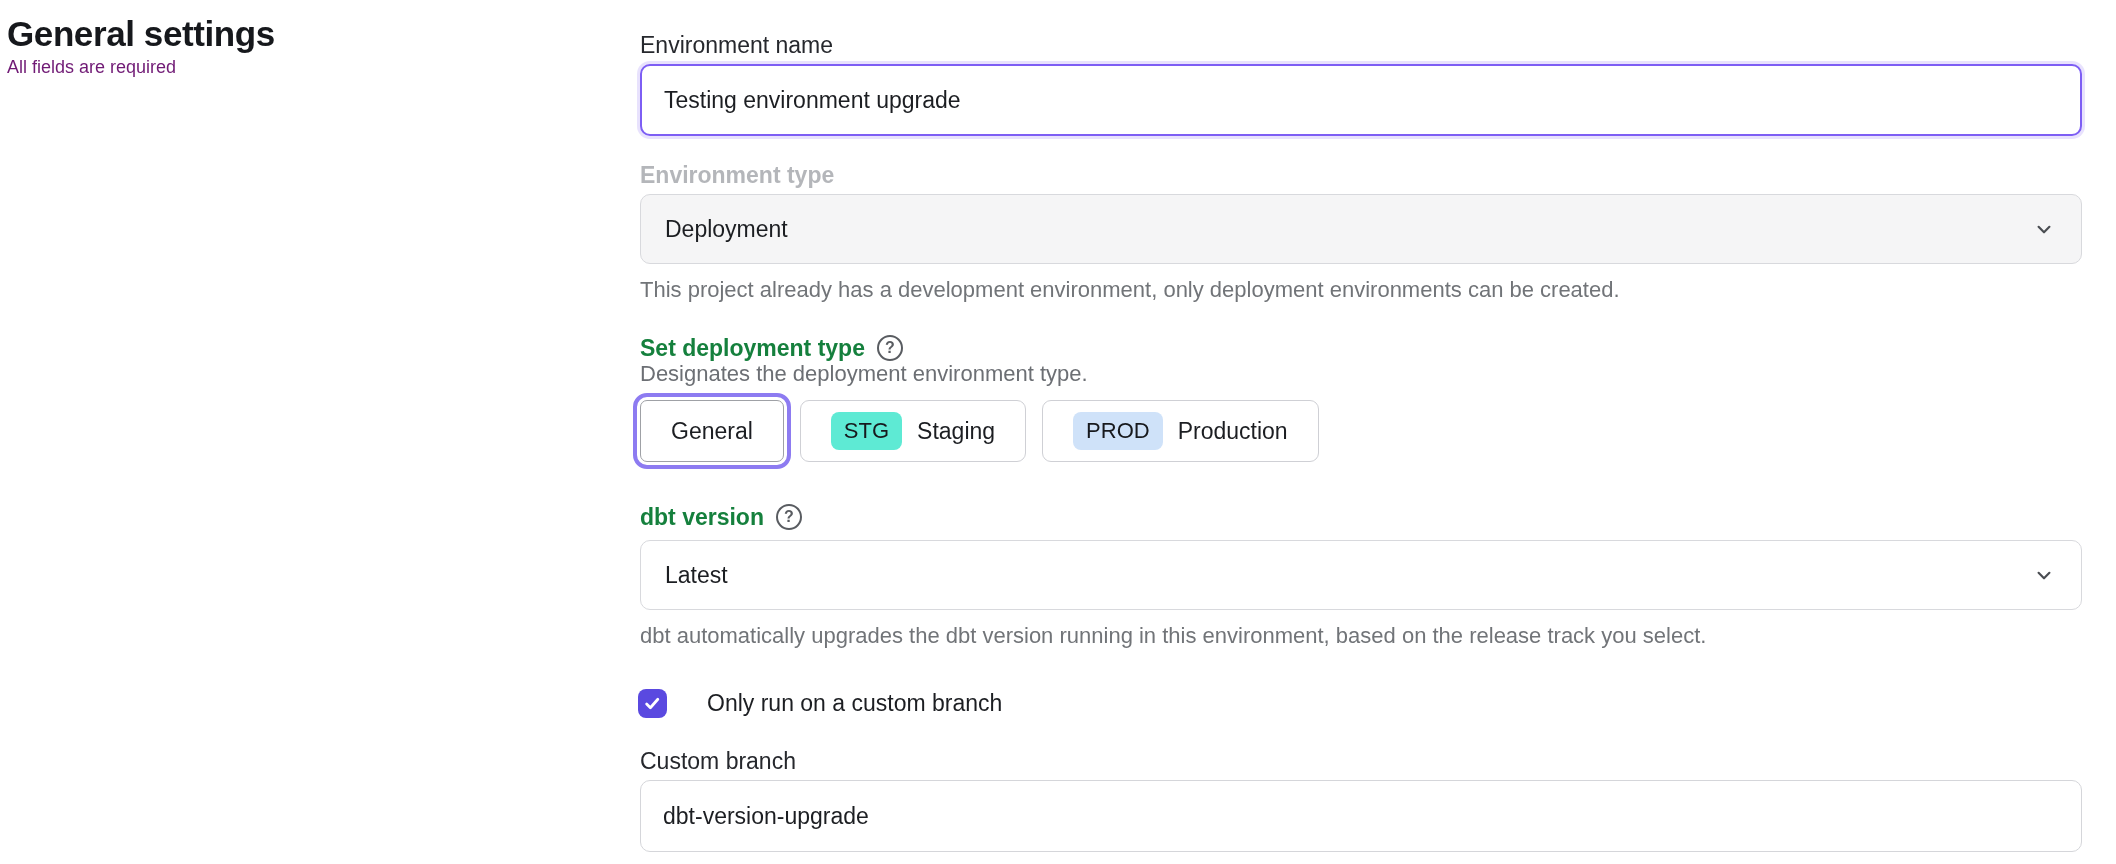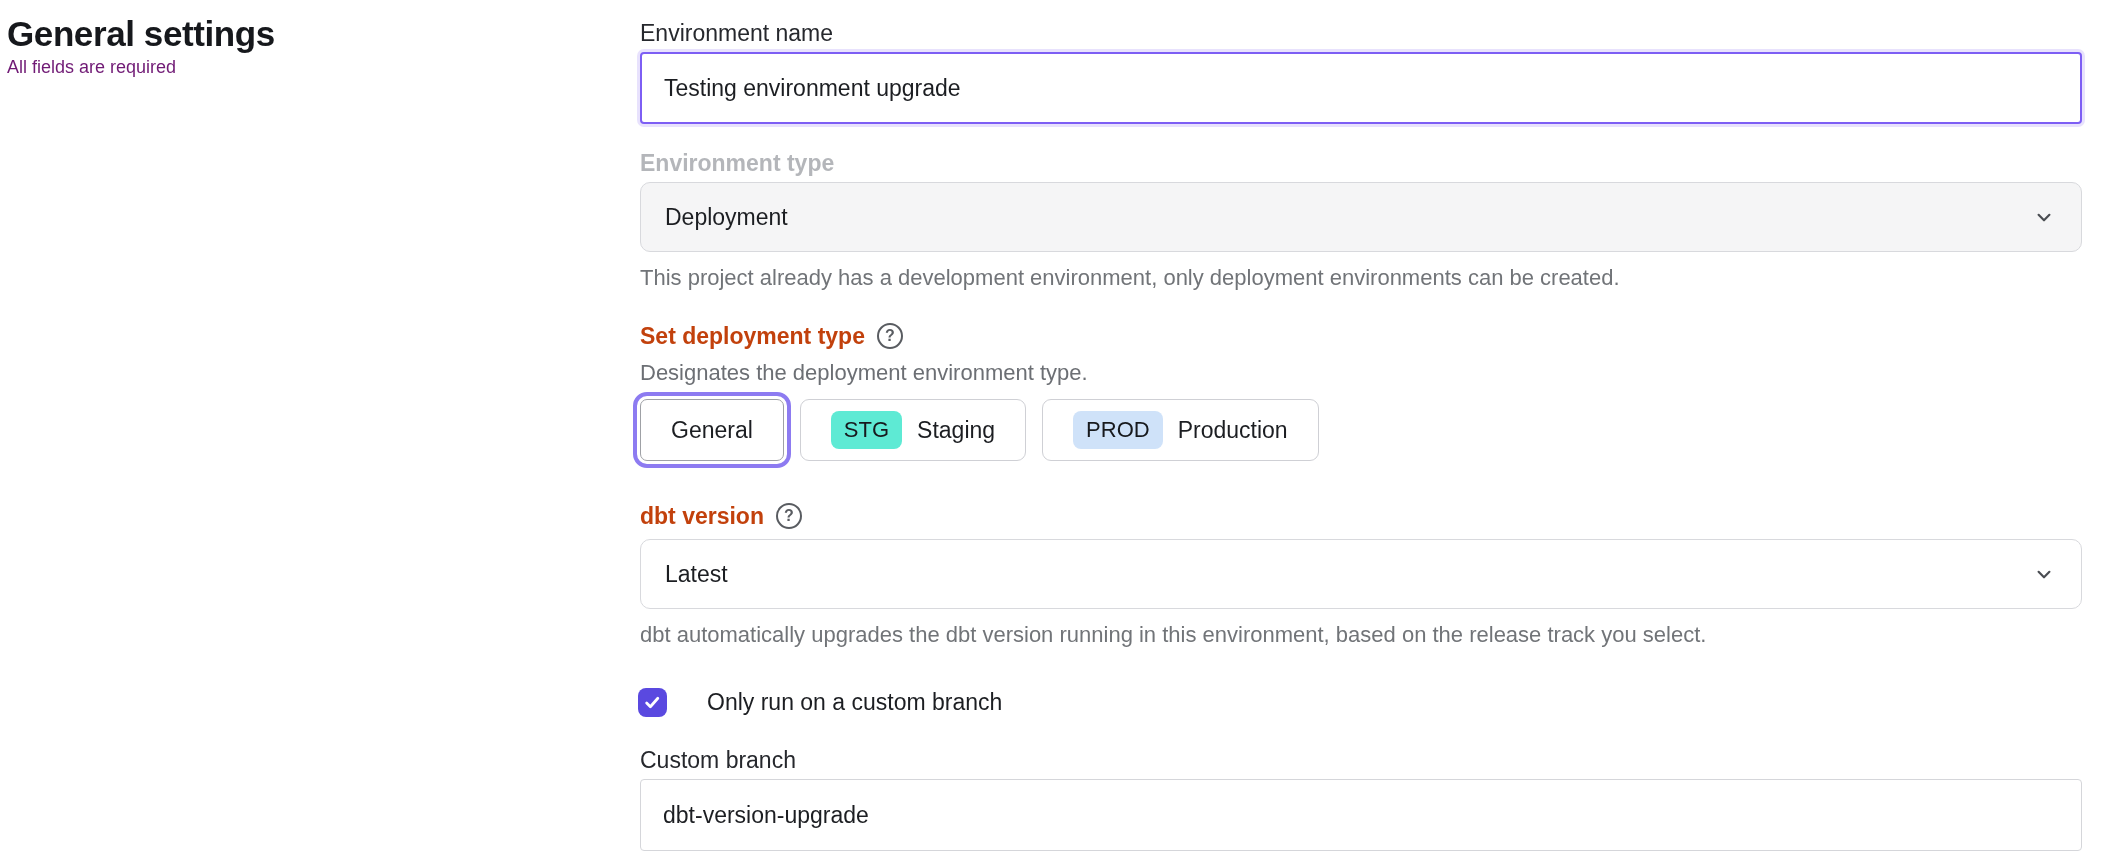--- a/index.html
+++ b/index.html
@@ -16,41 +16,41 @@
   .page-header { position:absolute; left:7px; top:14px; width:580px; }
   .page-title {
     font-size:35px; font-weight:700; color:#16181c;
     letter-spacing:-0.4px; line-height:40px;
   }
   .page-subtitle {
     margin-top:0; font-size:18px; color:#701a75; line-height:26px;
   }
 
   
-  .form-col { position:absolute; left:640px; top:0; width:1442px; }
+  .form-col { position:absolute; left:640px; top:12px; width:1442px; }
 
   .field-label {
     font-size:23px; font-weight:500; color:#26282d;
     line-height:26px; margin-top:20px;
   }
-  .field-label.strong { font-weight:700; color:#c2410c; }
+  .field-label.strong { font-weight:700; color:#15803d; }
   .field-label.disabled { color:#b4b6ba; font-weight:700; }
 
   .label-row { display:flex; align-items:center; gap:12px; }
 
   .help-icon {
     width:26px; height:26px; border:2px solid #595c61; border-radius:50%;
     display:inline-flex; align-items:center; justify-content:center;
     font-size:16px; font-weight:700; color:#595c61; line-height:1;
     flex:0 0 auto;
   }
 
   .text-input {
     width:100%; height:72px; margin-top:6px;
-    border:1px solid #d5d6da; border-radius:4px;
+    border:1px solid #d5d6da; border-radius:10px;
     padding:0 22px; font-size:23px; color:#1c1e22;
     font-family:"Liberation Sans", sans-serif;
     background:#ffffff; outline:none; display:block;
   }
   .text-input.focused {
     border:2px solid #7d5ef4;
     box-shadow:0 0 0 3px rgba(125,94,244,0.18);
   }
 
   .select {
@@ -61,21 +61,21 @@
     padding:0 24px; font-size:23px; color:#1c1e22;gap:19px;
   }
   .select.disabled { background:#f5f5f6; }
   .chevron { width:26px; height:26px; flex:0 0 auto; }
 
   .helper-text {
     margin-top:13px; font-size:22px; color:#717478; line-height:26px;
   }
 
   .description-text {
-    margin-top:11px; font-size:22px; color:#6c6f74; line-height:26px;
+    font-size:22px; color:#6c6f74; line-height:26px;
   }
 
   .option-row { display:flex; gap:16px; margin-top:13px; align-items:stretch; }
   .option-btn {
     height:62px; background:#ffffff;
     border:1px solid #cfd0d5; border-radius:9px;
     display:inline-flex; align-items:center; gap:15px;
     padding:15px 30px; font-size:23px; color:#1c1e22;
     font-family:"Liberation Sans", sans-serif; cursor:pointer;
   }

